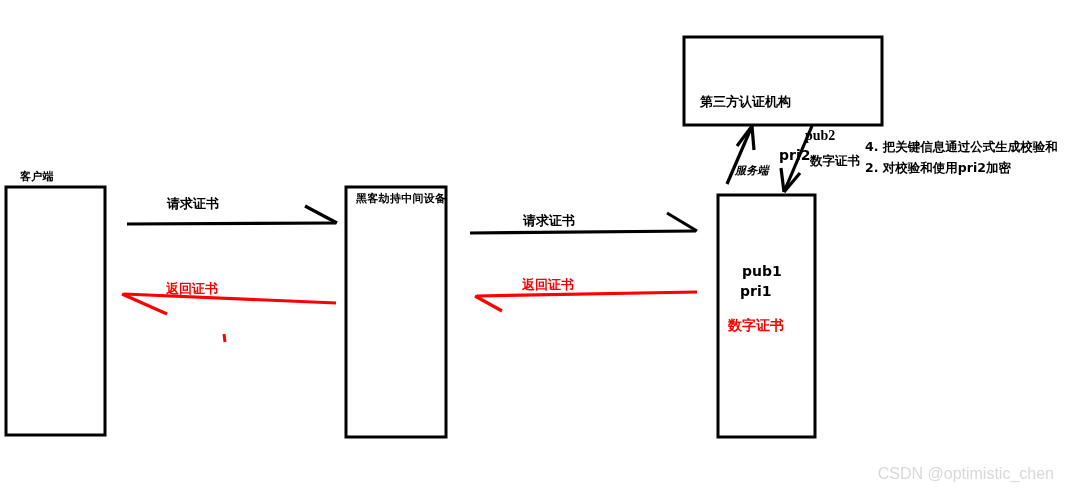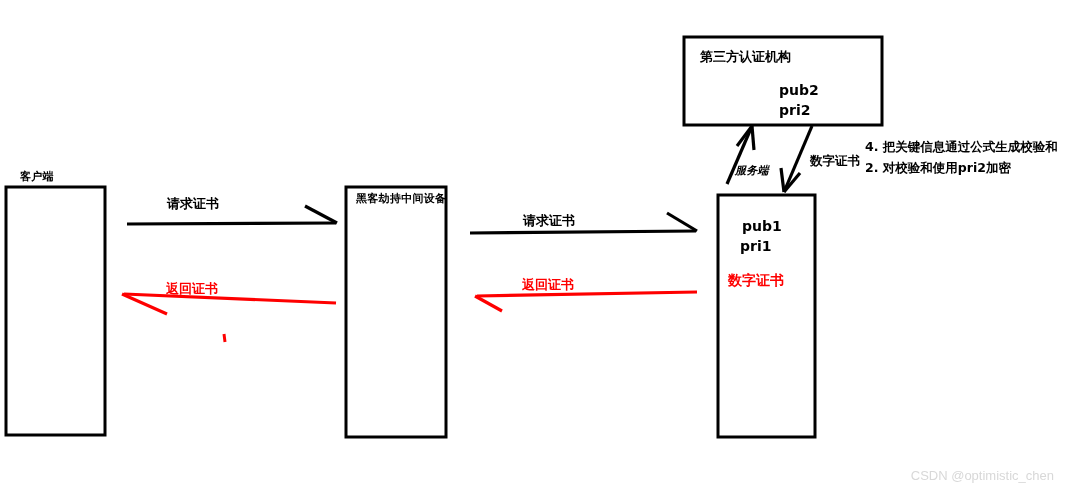--- a/index.html
+++ b/index.html
@@ -27,29 +27,29 @@
   .lbl {
     position: absolute;
     font-weight: bold;
     color: #000000;
     white-space: nowrap;
     line-height: 1.25;
   }
   .lbl-red { color: #fe0000; }
   .box-title { font-size: 11px; letter-spacing: 0.3px; }
   .flow-label { font-size: 13px; }
-  .key-label { font-size: 14px; }
+  .key-label { font-size: 14px; margin-top: 45px; }
   .note-label { font-size: 12.5px; font-weight: bold; }
   .cert-tag { font-size: 12.5px; }
   .watermark {
     position: absolute;
     right: 14px;
     bottom: 8px;
     color: #d8d8d8;
-    font-size: 13px;
+    font-size: 16px;
     font-weight: normal;
     font-family: "Liberation Sans", sans-serif;
     white-space: nowrap;
   }
 </style>
 </head>
 <body>
 
 <div id="canvas">
 
@@ -99,21 +99,21 @@
   </svg>
 
   <div class="lbl box-title" style="left:20px; top:170px;">客户端</div>
 
   <div class="lbl box-title" style="left:356px; top:192px;">黑客劫持中间设备</div>
 
   <div class="lbl box-title" style="left:735px; top:164px;font-style:italic;">服务端</div>
 
   <div class="lbl key-label" style="left:700px; top:49px; font-size:13px;">第三方认证机构</div>
 
-  <div class="lbl key-label" style="left:779px; top:82px;">pub2</div>
+  <div class="lbl key-label" style="left:805px; top:82px;font-family:Liberation Serif, serif;">pub2</div>
   <div class="lbl key-label" style="left:779px; top:102px;">pri2</div>
 
   <div class="lbl key-label" style="left:742px; top:218px;">pub1</div>
   <div class="lbl key-label" style="left:740px; top:238px;">pri1</div>
   <div class="lbl key-label lbl-red" style="left:728px; top:272px;">数字证书</div>
 
   <div class="lbl flow-label" style="left:167px; top:196px;">请求证书</div>
 
   <div class="lbl flow-label lbl-red" style="left:166px; top:281px;">返回证书</div>
 

